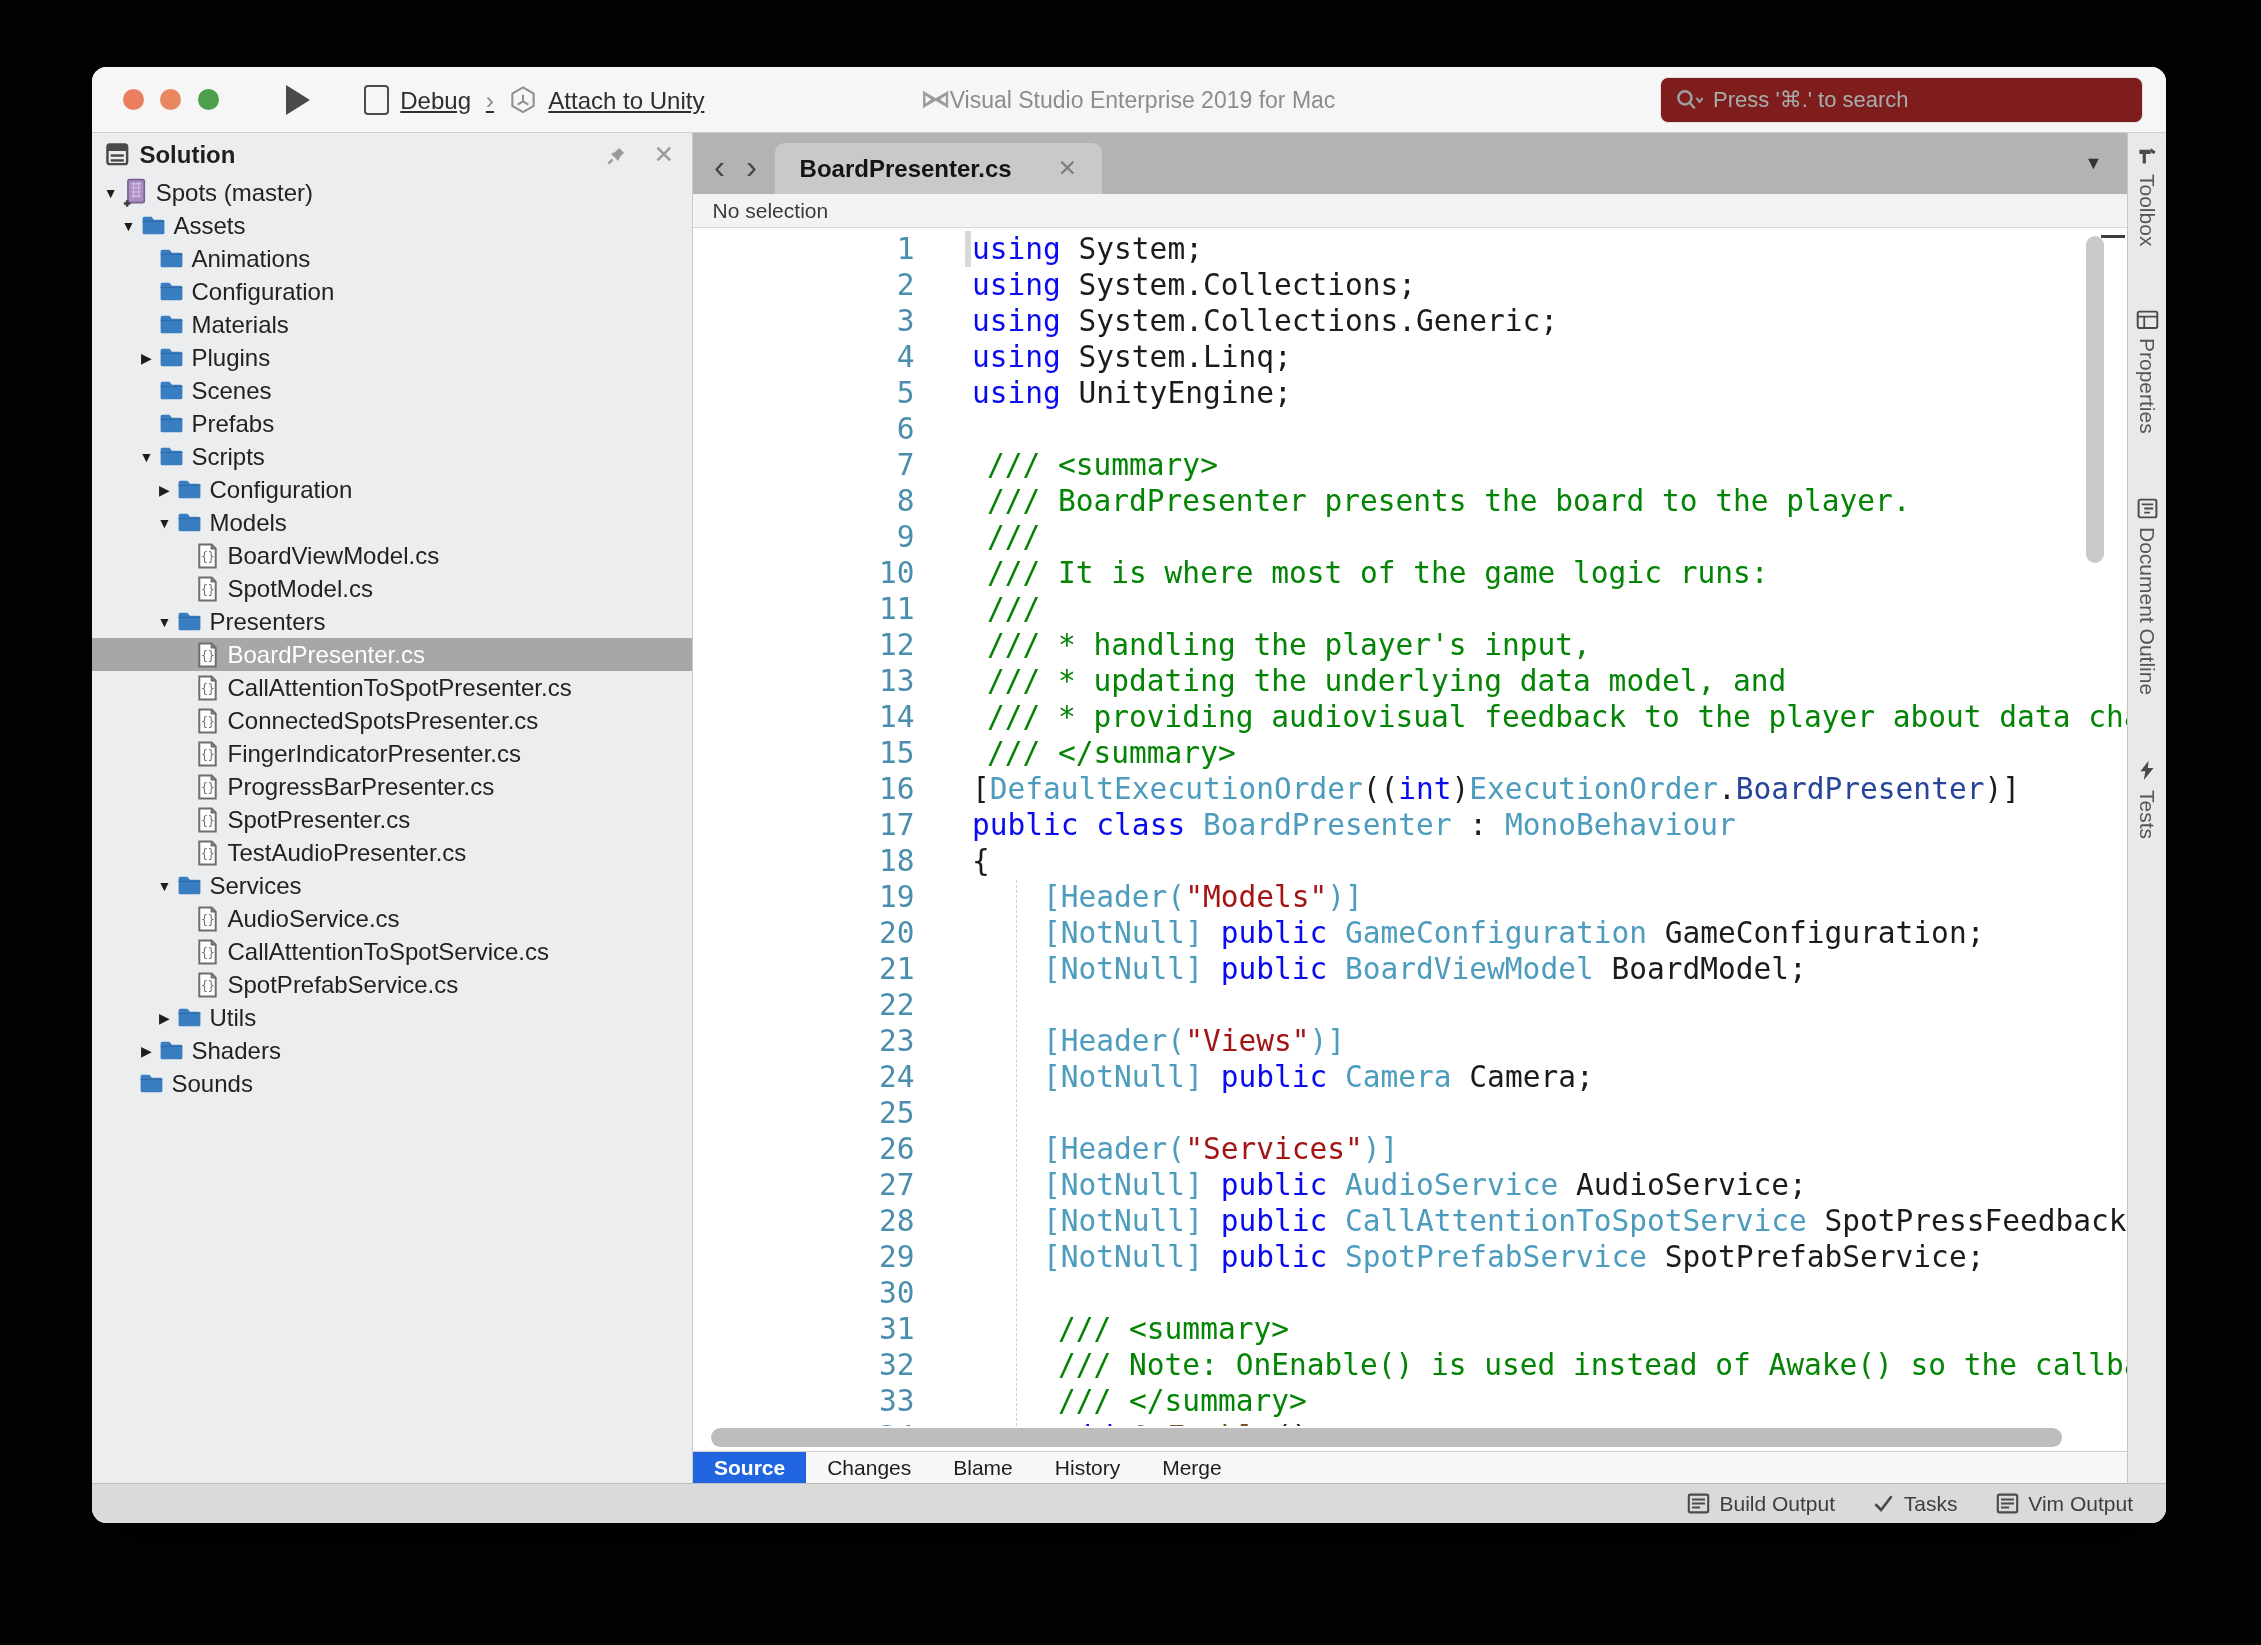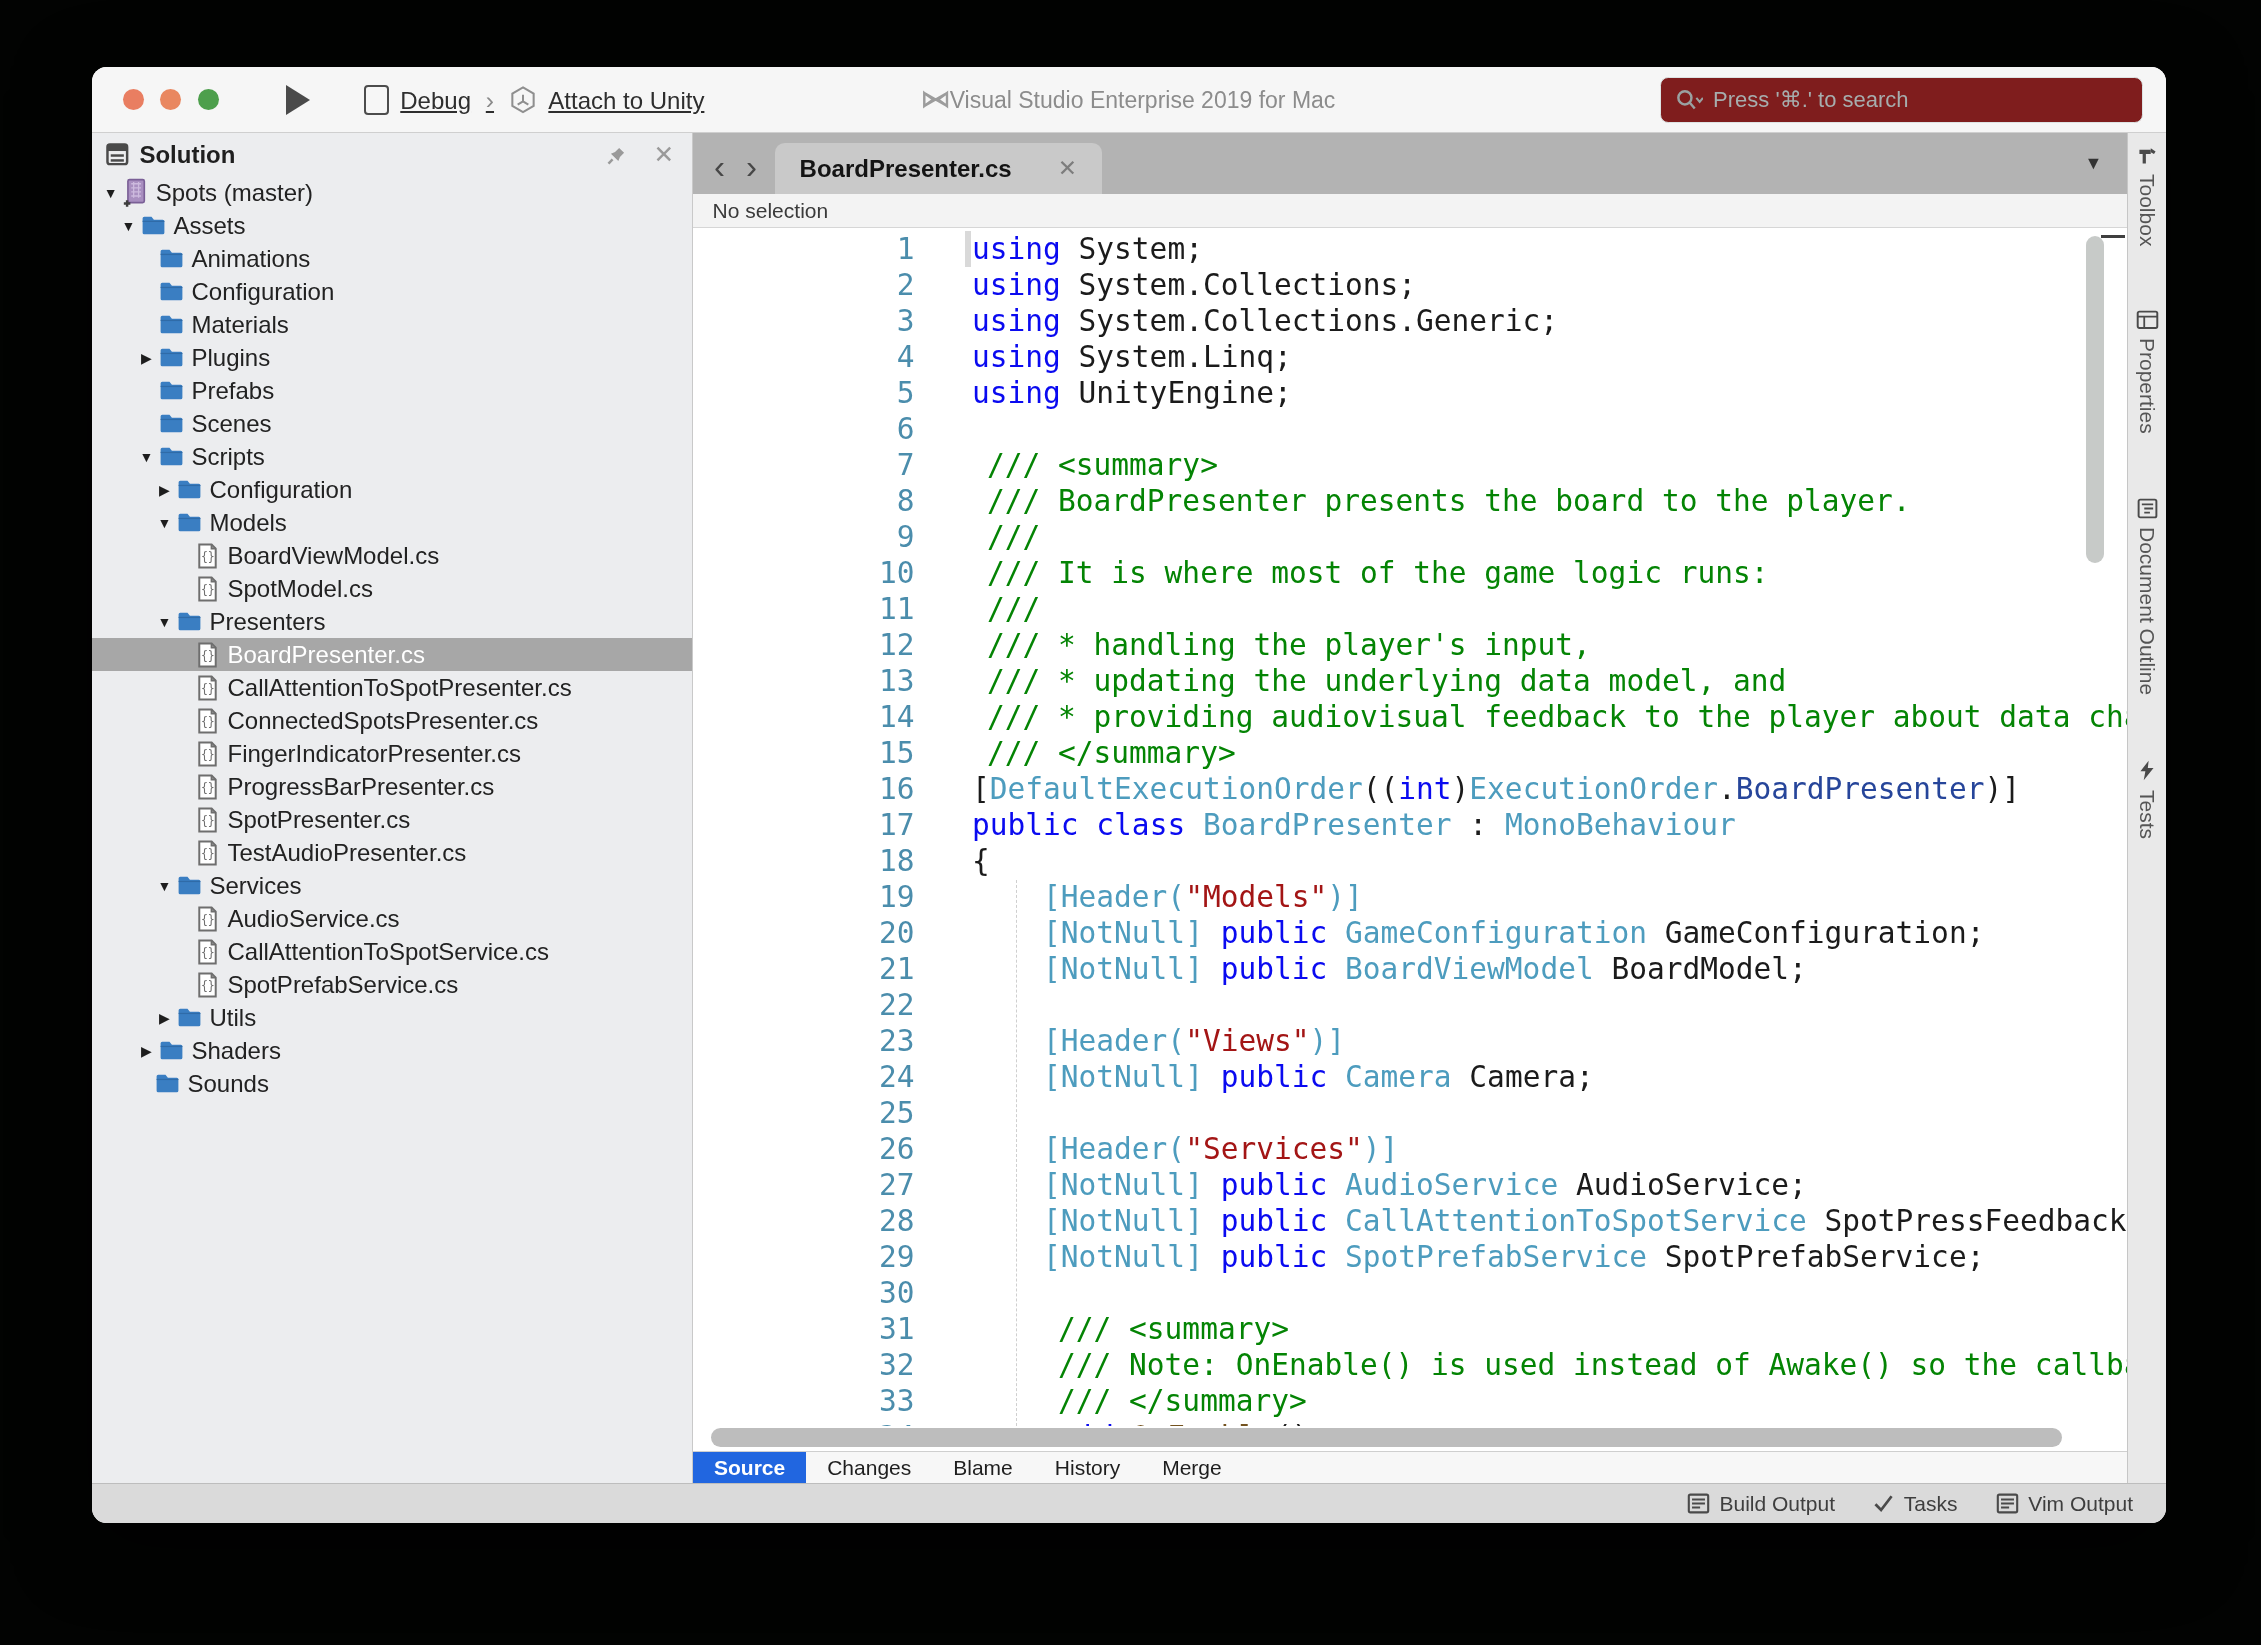--- a/index.html
+++ b/index.html
@@ -199,31 +199,31 @@
             <span class="tlabel">Plugins</span>
           </div>
           <div class="trow" style="padding-left: 44px;">
             <span class="disc"></span>
             <span class="ticon">
               <svg width="25" height="21" viewBox="0 0 31 26">
                 <path d="M2 4 a2 2 0 0 1 2-2 h9 l3 4 h11 a2 2 0 0 1 2 2 v14 a2 2 0 0 1 -2 2 h-23 a2 2 0 0 1 -2-2 Z" fill="#3a7ec2"></path>
                 <path d="M2 8 h27" stroke="#2f6ba8" stroke-width="1.5"></path>
               </svg>
             </span>
+            <span class="tlabel">Scenes</span>
+          </div>
+          <div class="trow" style="padding-left: 44px;">
+            <span class="disc"></span>
+            <span class="ticon">
+              <svg width="25" height="21" viewBox="0 0 31 26">
+                <path d="M2 4 a2 2 0 0 1 2-2 h9 l3 4 h11 a2 2 0 0 1 2 2 v14 a2 2 0 0 1 -2 2 h-23 a2 2 0 0 1 -2-2 Z" fill="#3a7ec2"></path>
+                <path d="M2 8 h27" stroke="#2f6ba8" stroke-width="1.5"></path>
+              </svg>
+            </span>
             <span class="tlabel">Prefabs</span>
-          </div>
-          <div class="trow" style="padding-left: 44px;">
-            <span class="disc"></span>
-            <span class="ticon">
-              <svg width="25" height="21" viewBox="0 0 31 26">
-                <path d="M2 4 a2 2 0 0 1 2-2 h9 l3 4 h11 a2 2 0 0 1 2 2 v14 a2 2 0 0 1 -2 2 h-23 a2 2 0 0 1 -2-2 Z" fill="#3a7ec2"></path>
-                <path d="M2 8 h27" stroke="#2f6ba8" stroke-width="1.5"></path>
-              </svg>
-            </span>
-            <span class="tlabel">Scenes</span>
           </div>
           <div class="trow" style="padding-left: 44px;">
             <span class="disc">▼</span>
             <span class="ticon">
               <svg width="25" height="21" viewBox="0 0 31 26">
                 <path d="M2 4 a2 2 0 0 1 2-2 h9 l3 4 h11 a2 2 0 0 1 2 2 v14 a2 2 0 0 1 -2 2 h-23 a2 2 0 0 1 -2-2 Z" fill="#3a7ec2"></path>
                 <path d="M2 8 h27" stroke="#2f6ba8" stroke-width="1.5"></path>
               </svg>
             </span>
             <span class="tlabel">Scripts</span>
@@ -413,21 +413,21 @@
           <div class="trow" style="padding-left: 44px;">
             <span class="disc">▶</span>
             <span class="ticon">
               <svg width="25" height="21" viewBox="0 0 31 26">
                 <path d="M2 4 a2 2 0 0 1 2-2 h9 l3 4 h11 a2 2 0 0 1 2 2 v14 a2 2 0 0 1 -2 2 h-23 a2 2 0 0 1 -2-2 Z" fill="#3a7ec2"></path>
                 <path d="M2 8 h27" stroke="#2f6ba8" stroke-width="1.5"></path>
               </svg>
             </span>
             <span class="tlabel">Shaders</span>
           </div>
-          <div class="trow" style="padding-left: 40px;">
+          <div class="trow" style="padding-left: 24px;">
             <span class="disc"></span>
             <span class="ticon">
               <svg width="25" height="21" viewBox="0 0 31 26">
                 <path d="M2 4 a2 2 0 0 1 2-2 h9 l3 4 h11 a2 2 0 0 1 2 2 v14 a2 2 0 0 1 -2 2 h-23 a2 2 0 0 1 -2-2 Z" fill="#3a7ec2"></path>
                 <path d="M2 8 h27" stroke="#2f6ba8" stroke-width="1.5"></path>
               </svg>
             </span>
             <span class="tlabel">Sounds</span>
           </div>
         </div>

